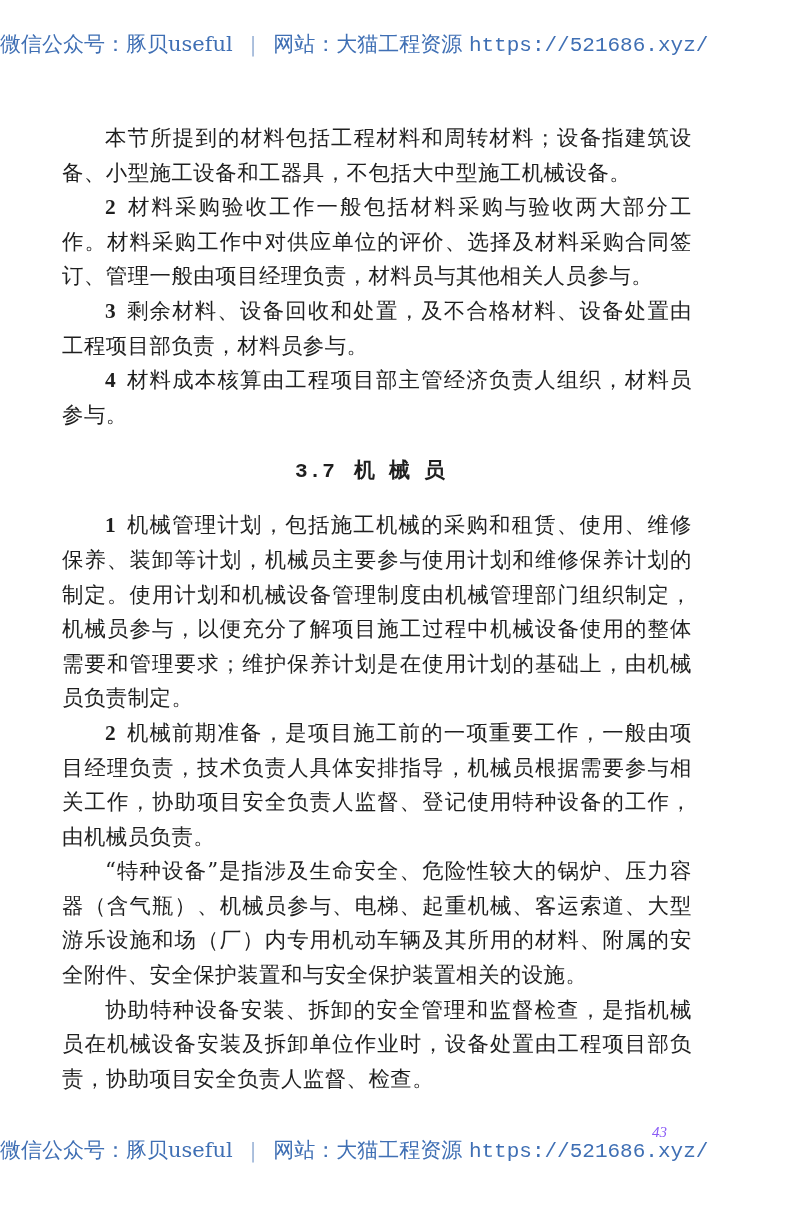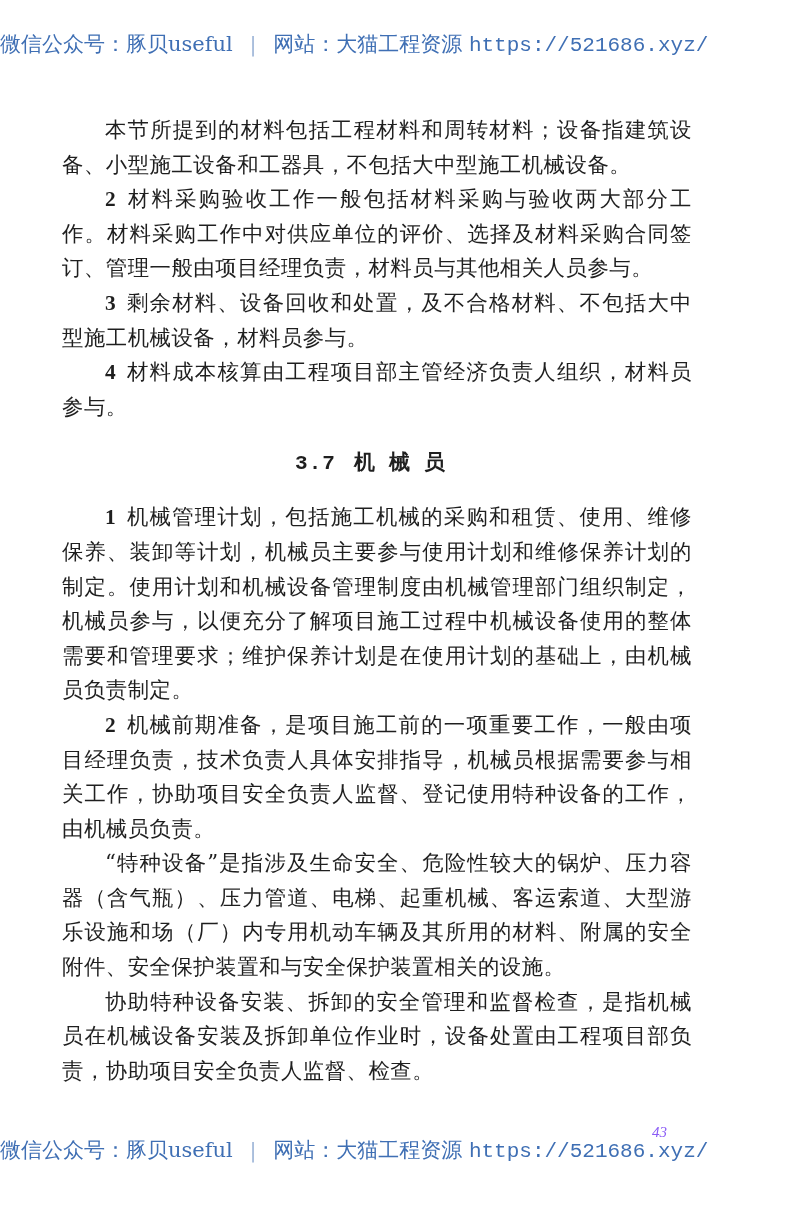--- a/index.html
+++ b/index.html
@@ -9,21 +9,21 @@
   }
   .watermark {
     position: absolute; left: 0; width: 664px; text-align: right;
     color: #3f6fb4; font-size: 21px; letter-spacing: 0px; white-space: nowrap;
     font-family: "DejaVu Serif", serif;
   }
   .watermark .sep { color: #9fb6d8; margin: 0 10px; }
   .watermark .url { font-family: "Liberation Mono", "DejaVu Sans Mono", monospace; font-size: 21px; }
   .wm-top { top: 30px; }
   .wm-bottom { top: 1136px; }
-  .page { position: absolute; left: 62px; top: 113px; width: 630px; }
+  .page { position: absolute; left: 62px; top: 121px; width: 630px; }
   .p { font-size: 21.4px; line-height: 34.6px; margin: 0; text-align: justify; letter-spacing: 0.5px; }
   .indent { text-indent: 43px; }
   .num { font-weight: bold; font-family: "Liberation Serif", serif; margin-right: 10px; }
   .section-title {
     text-align: center; font-weight: bold; font-size: 21px; margin: 24px 0 24px 0; letter-spacing: 1px;
     font-family: "DejaVu Serif", serif;
   }
   .section-title .t-num { font-family: Liberation Mono, monospace; margin-right: 18px; }
   .section-title .t-text { letter-spacing: 14px; }
   .clause-num { font-weight: bold; font-family: "Liberation Serif", serif; margin-right: 14px; }
@@ -39,32 +39,32 @@
   <span>微信公众号：豚贝useful</span>
   <span class="sep">|</span>
   <span>网站：大猫工程资源</span>
   <span class="url">https://521686.xyz/</span>
 </div>
 
 <div class="page">
   <p class="p indent">本节所提到的材料包括工程材料和周转材料；设备指建筑设备、小型施工设备和工器具，不包括大中型施工机械设备。</p>
 
   <p class="p indent"><span class="num">2</span><span>材料采购验收工作一般包括材料采购与验收两大部分工作。材料采购工作中对供应单位的评价、选择及材料采购合同签订、管理一般由项目经理负责，材料员与其他相关人员参与。</span></p>
-  <p class="p indent"><span class="num">3</span><span>剩余材料、设备回收和处置，及不合格材料、不包括大中型施工机械设备，材料员参与。</span></p>
+  <p class="p indent"><span class="num">3</span><span>剩余材料、设备回收和处置，及不合格材料、设备处置由工程项目部负责，材料员参与。</span></p>
   <p class="p indent"><span class="num">4</span><span>材料成本核算由工程项目部主管经济负责人组织，材料员参与。</span></p>
 
   <div class="section-title">
     <span class="t-num">3.7</span><span class="t-text">机械员</span>
   </div>
 
 
   <p class="p indent"><span class="num">1</span><span>机械管理计划，包括施工机械的采购和租赁、使用、维修保养、装卸等计划，机械员主要参与使用计划和维修保养计划的制定。使用计划和机械设备管理制度由机械管理部门组织制定，机械员参与，以便充分了解项目施工过程中机械设备使用的整体需要和管理要求；维护保养计划是在使用计划的基础上，由机械员负责制定。</span></p>
   <p class="p indent"><span class="num">2</span><span>机械前期准备，是项目施工前的一项重要工作，一般由项目经理负责，技术负责人具体安排指导，机械员根据需要参与相关工作，协助项目安全负责人监督、登记使用特种设备的工作，由机械员负责。</span></p>
 
-  <p class="p indent">“特种设备”是指涉及生命安全、危险性较大的锅炉、压力容器（含气瓶）、压力管道、电梯、起重机械、客运索道、大型游乐设施和场（厂）内专用机动车辆及其所用的材料、附属的安全附件、安全保护装置和与安全保护装置相关的设施。</p>
+  <p class="p indent">“特种设备”是指涉及生命安全、危险性较大的锅炉、压力容器（含气瓶）、机械员参与、电梯、起重机械、客运索道、大型游乐设施和场（厂）内专用机动车辆及其所用的材料、附属的安全附件、安全保护装置和与安全保护装置相关的设施。</p>
   <p class="p indent">协助特种设备安装、拆卸的安全管理和监督检查，是指机械员在机械设备安装及拆卸单位作业时，设备处置由工程项目部负责，协助项目安全负责人监督、检查。</p>
 </div>
 
 <div class="page-number">43</div>
 
 <div class="watermark wm-bottom">
   <span>微信公众号：豚贝useful</span>
   <span class="sep">|</span>
   <span>网站：大猫工程资源</span>
   <span class="url">https://521686.xyz/</span>

